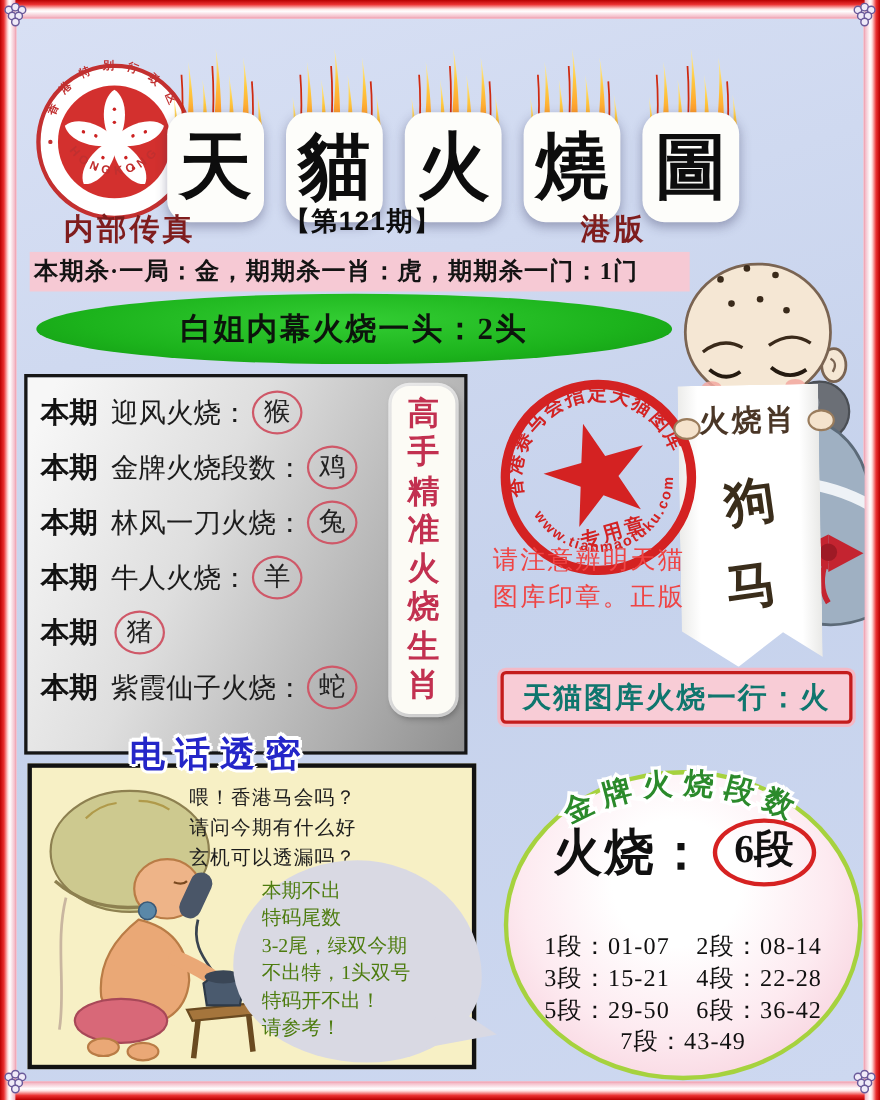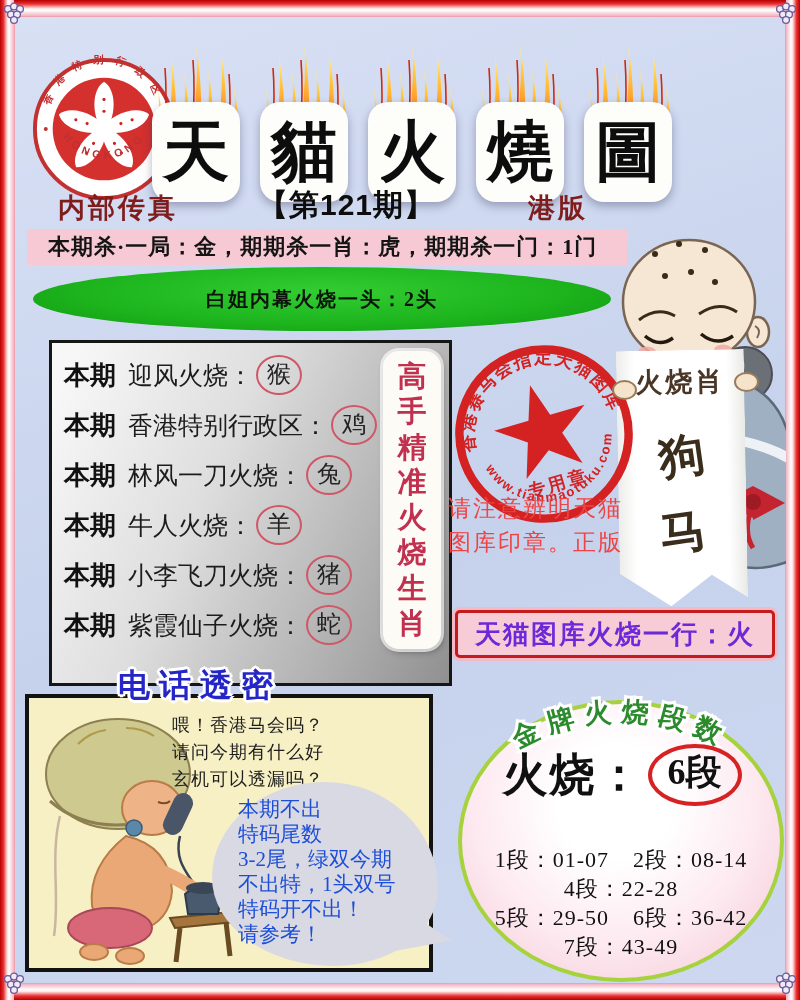--- a/index.html
+++ b/index.html
@@ -30,33 +30,33 @@
   .title-unit { position:relative; width:92px; height:212px; }
   .flames { position:absolute; left:-5px; top:0; width:102px; height:152px; }
   .char-box { position:absolute; left:2px; top:64px; width:88px; height:100px;
     background:#fdfdfa; border-radius:20px;
     box-shadow:0 4px 10px rgba(40,40,80,.35);
     display:flex; align-items:center; justify-content:center;
     font-size:66px; font-weight:bold; color:#0d0d0d; }
   .tag-red { position:absolute; font-family:"Liberation Sans",sans-serif;
     font-weight:bold; font-size:27px; color:#7f1d1d; letter-spacing:3px; z-index:2; }
   .issue { position:absolute; left:258px; top:185px; font-family:"Liberation Sans",sans-serif;
-    font-weight:bold; font-size:30px; color:#0d0d0d; letter-spacing:1px; z-index:2; }
+    font-weight:bold; font-size:24px; color:#0d0d0d; letter-spacing:1px; z-index:2; }
 
   
   .kill-band { left:27px; top:229px; width:600px; height:36px; background:#f6c9d4;
-    display:flex; align-items:center; padding-left:21px; font-size:22px; font-weight:bold;
+    display:flex; align-items:center; padding-left:4px; font-size:22px; font-weight:bold;
     color:#141414; letter-spacing:1px; z-index:2; position:absolute; }
   .green-oval { left:33px; top:267px; width:578px; height:64px; border-radius:50%;
     background:radial-gradient(ellipse at 50% 38%,#33cd33 0%,#1cb31c 60%,#119711 100%);
     display:flex; align-items:center; justify-content:center;
-    font-size:20px; font-weight:bold; color:#0c140c; letter-spacing:2px; z-index:2; position:absolute; }
-
-  
-  .list-box { left:49px; top:340px; width:403px; height:346px; border:3px solid #161616;
+    font-size:28px; font-weight:bold; color:#0c140c; letter-spacing:2px; z-index:2; position:absolute; }
+
+  
+  .list-box { left:22px; top:340px; width:403px; height:346px; border:3px solid #161616;
     background:linear-gradient(115deg,#f7f7f7 5%,#dedede 40%,#ababab 80%,#909090 100%);
     z-index:2; position:absolute;padding-left:27px; }
   .list-rows { position:absolute; left:12px; top:7px; }
   .list-row { height:50px; display:flex; align-items:center; font-size:25px; color:#1c1c1c; }
   .row-prefix { font-family:"Liberation Sans",sans-serif; font-weight:bold;
     font-size:26px; margin-right:12px; color:#111; }
   .row-zodiac { display:inline-block; border:2px solid #cf5868; border-radius:50%;
     padding:1px 9px 3px; margin-left:3px; font-size:24px; color:#222; }
   .v-banner { position:absolute; right:8px; top:8px; width:58px; height:298px;
     background:#fcfbf5; border-radius:16px;
@@ -82,38 +82,38 @@
     transform:rotate(-7deg); }
   .scroll-z.z1 { margin-top:26px; }
   .scroll-z.z2 { margin-top:14px; }
   .hand { position:absolute; width:25px; height:20px; background:#f5e3cc;
     border:2px solid #9a7c5c; border-radius:50%; z-index:3; }
 
   
   .fire-row { left:455px; top:610px; width:320px; height:48px; background:#f8ccd6;
     border:3px solid #c41c1c; border-radius:5px; box-shadow:0 0 0 3px #f3b9c6;
     display:flex; align-items:center; justify-content:center; font-size:26px; font-weight:bold;
-    color:#6d28d9; letter-spacing:2px; z-index:3; position:absolute; }
+    color:#0f766e; letter-spacing:2px; z-index:3; position:absolute; }
 
   
   .phone-box { left:25px; top:694px; width:408px; height:278px; background:#f7f0c5;
     border:4px solid #121212; z-index:1; position:absolute; }
   .phone-title { left:118px; top:664px; font-family:"Liberation Sans",sans-serif;
     font-size:32px; font-weight:bold; color:#2426c8; letter-spacing:9px; z-index:3; position:absolute;
     text-shadow:-2px -2px 0 #fff,2px -2px 0 #fff,-2px 2px 0 #fff,2px 2px 0 #fff,
                  0 -3px 0 #fff,0 3px 0 #fff,-3px 0 0 #fff,3px 0 0 #fff; }
   .baby { left:30px; top:706px; width:205px; height:260px; z-index:2; }
   .q-lines { left:172px; top:712px; width:260px; font-size:18px; color:#1d1d1d;
     line-height:27px; letter-spacing:1px; z-index:2; position:absolute; }
   .bubble { left:212px; top:782px; width:226px; height:184px; background:#d9d9e3;
     border-radius:50% 50% 46% 54% / 52% 58% 42% 48%; z-index:2; position:absolute; }
   .bubble::after { content:""; position:absolute; right:-12px; bottom:2px; width:0; height:0;
     border-left:58px solid #d9d9e3; border-top:14px solid transparent;
     border-bottom:34px solid transparent; transform:rotate(20deg); }
-  .bubble-lines { padding:15px 0 0 26px; font-size:21px; line-height:25px; color:#1d4ed8; }
+  .bubble-lines { padding:15px 0 0 26px; font-size:18px; line-height:25px; color:#4d7c0f; }
 
   
   .seg-circle { left:458px; top:700px; width:326px; height:282px; border-radius:50%;
     border:4px solid #a6d23e;
     background:radial-gradient(circle at 48% 36%,#ffffff 0 24%,#fdeaf0 58%,#f4c4d3 100%);
     z-index:1; position:absolute; }
   .seg-arc { left:460px; top:660px; width:322px; height:122px; z-index:2; position:absolute; }
   .seg-main { left:470px; top:744px; width:304px; display:flex; align-items:center;
     justify-content:center; z-index:2; position:absolute; font-weight:bold; }
   .seg-label { font-size:45px; color:#101010; letter-spacing:2px; }
@@ -294,36 +294,35 @@
 
 <div class="list-box">
   <div class="list-rows">
     <div class="list-row">
       <span class="row-prefix">本期</span>
       <span>迎风火烧：</span>
       <span class="row-zodiac">猴</span>
     </div>
     <div class="list-row">
       <span class="row-prefix">本期</span>
-      <span>香港特别行政区：</span>
+      <span>金牌火烧段数：</span>
       <span class="row-zodiac">鸡</span>
     </div>
     <div class="list-row">
       <span class="row-prefix">本期</span>
       <span>林风一刀火烧：</span>
       <span class="row-zodiac">兔</span>
     </div>
     <div class="list-row">
       <span class="row-prefix">本期</span>
       <span>牛人火烧：</span>
       <span class="row-zodiac">羊</span>
     </div>
     <div class="list-row">
       <span class="row-prefix">本期</span>
-      <span>小李飞刀火烧：</span>
       <span class="row-zodiac">猪</span>
     </div>
     <div class="list-row">
       <span class="row-prefix">本期</span>
       <span>紫霞仙子火烧：</span>
       <span class="row-zodiac">蛇</span>
     </div>
   </div>
   <div class="v-banner">
     <span>高</span>
@@ -408,20 +407,21 @@
 <div class="seg-main">
   <span class="seg-label">火烧：</span>
   <span class="seg-value">6段</span>
 </div>
 <div class="seg-rows">
   <div class="seg-line">
     <span>1段：01-07</span>
     <span>2段：08-14</span>
   </div>
   <div class="seg-line">
+    <span>3段：15-21</span>
     <span>4段：22-28</span>
   </div>
   <div class="seg-line">
     <span>5段：29-50</span>
     <span>6段：36-42</span>
   </div>
   <div class="seg-line">
     <span>7段：43-49</span>
   </div>
 </div>

